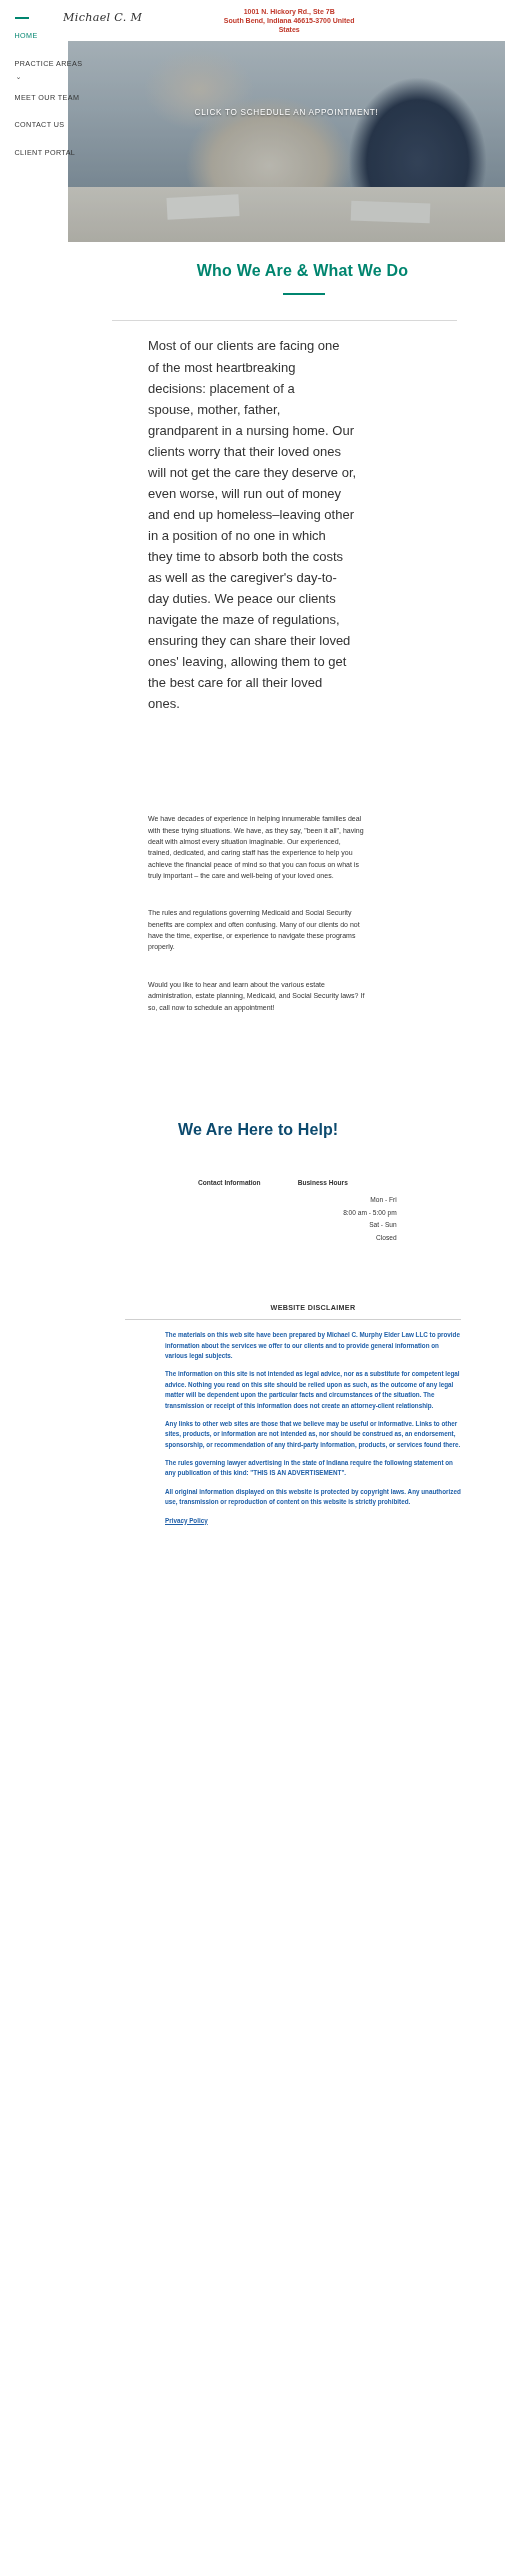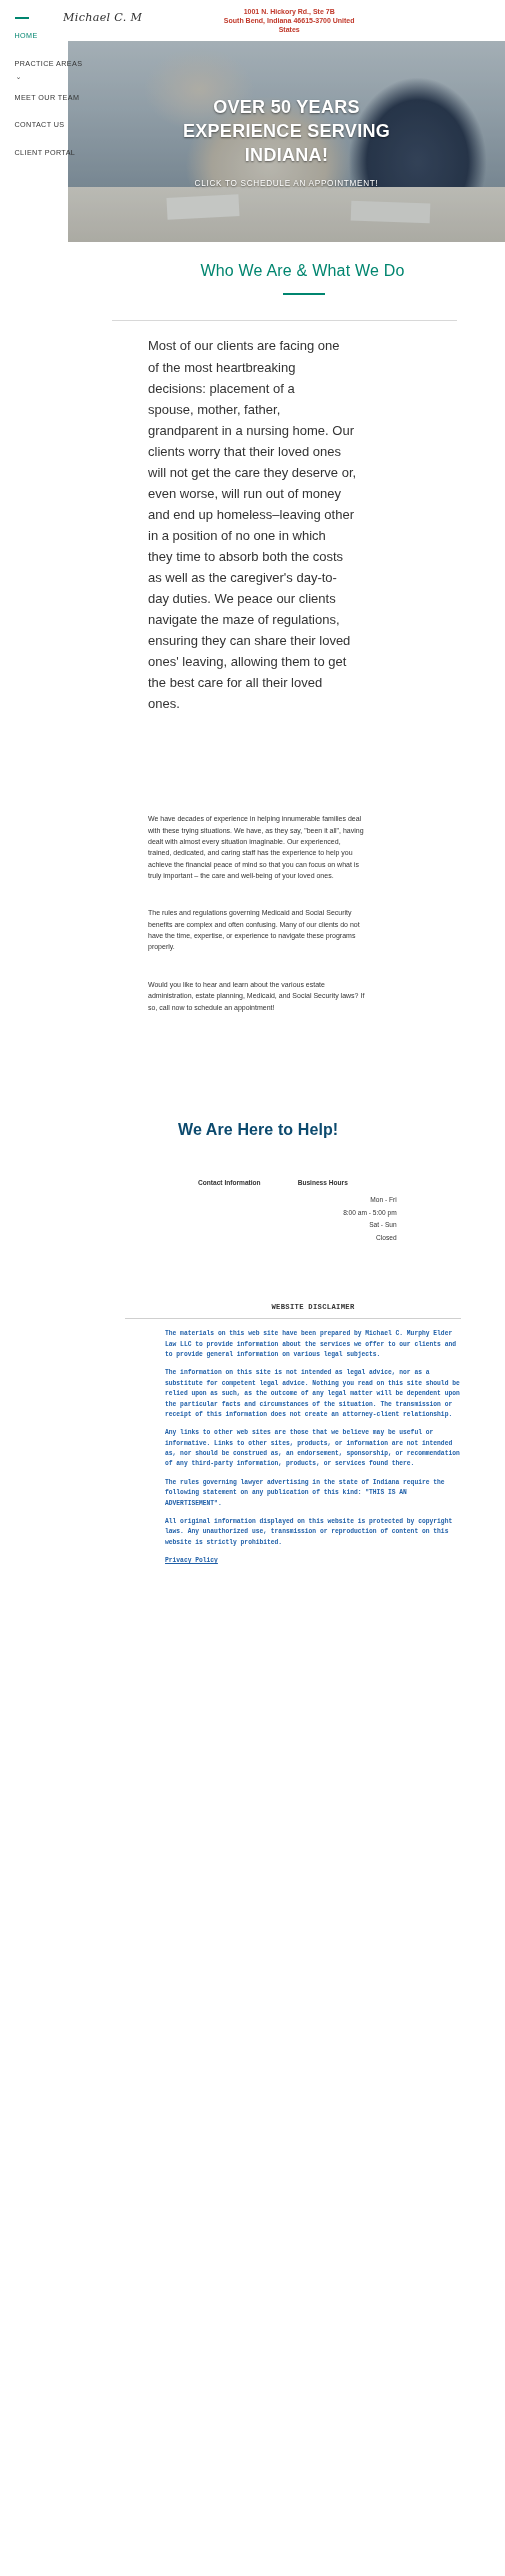--- a/index.html
+++ b/index.html
@@ -159,21 +159,21 @@
 
   
   .section-who {
     padding: 20px 0 6.6px 0;
     text-align: center;
   }
   .section-who h2 {
     margin: 0;
     font-size: 16px;
     color: #00856f;
-    font-weight: normal;
+    font-weight: bold;
     letter-spacing: 0.2px;
     padding-left: 99px;
   }
   .divider-green {
     width: 42px; height: 2px;
     background: #00856f;
     margin: 13px auto 0 auto;
     margin-left: 283px;
   }
 
@@ -242,21 +242,20 @@
     text-align: right;
   }
   .fcol.hours .row { text-align: right; width: 99px; }
 
   
   .disclaimer-wrap {
     margin-left: 125px;
     width: 356px;
     padding-right: 20px;
     margin-top: 59px;
-    font-family: Liberation Mono, monospace;
   }
   .disclaimer-title {
     text-align: center;
     font-size: 7.2px;
     font-weight: bold;
     color: #333;
     letter-spacing: 0.3px;
     padding-left: 40px;
   }
   .disclaimer-rule {
@@ -309,25 +308,20 @@
 </nav>
 
 <section class="hero">
   <div class="hero-photo">
     <div class="hero-table"></div>
     <div class="hero-paper"></div>
     <div class="hero-paper2"></div>
   </div>
   <div class="hero-overlay"></div>
   <div class="hero-text">
-    <h1>
-      <span>OVER 50 YEARS</span><br>
-      <span>EXPERIENCE SERVING</span><br>
-      <span>INDIANA!</span>
-    </h1>
     <div class="hero-cta">CLICK TO SCHEDULE AN APPOINTMENT!</div>
   </div>
 </section>
 
 <section class="section-who">
   <h2>Who We Are &amp; What We Do</h2>
   <div class="divider-green"></div>
 </section>
 
 <div class="body-wrap">

